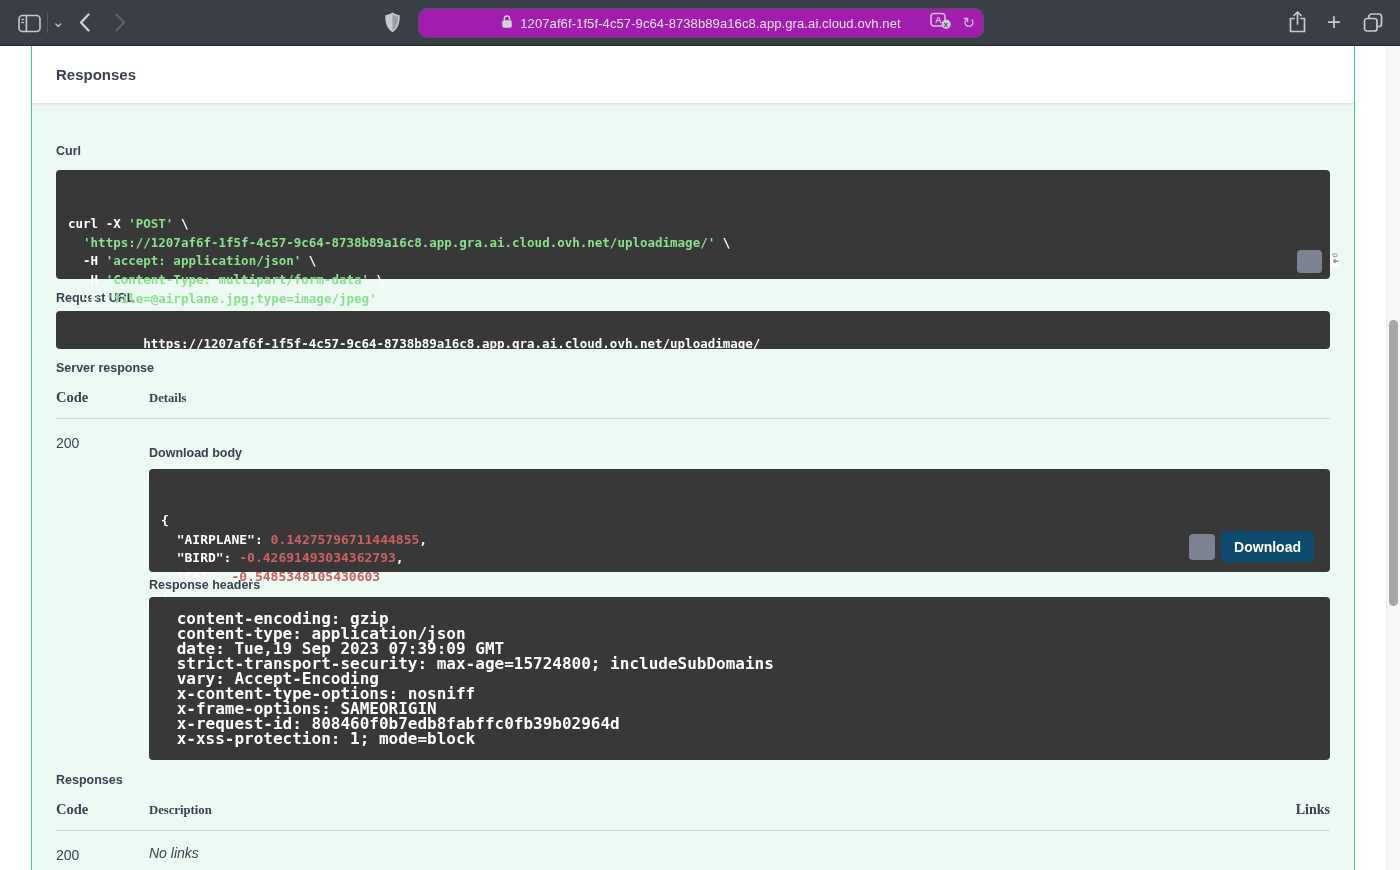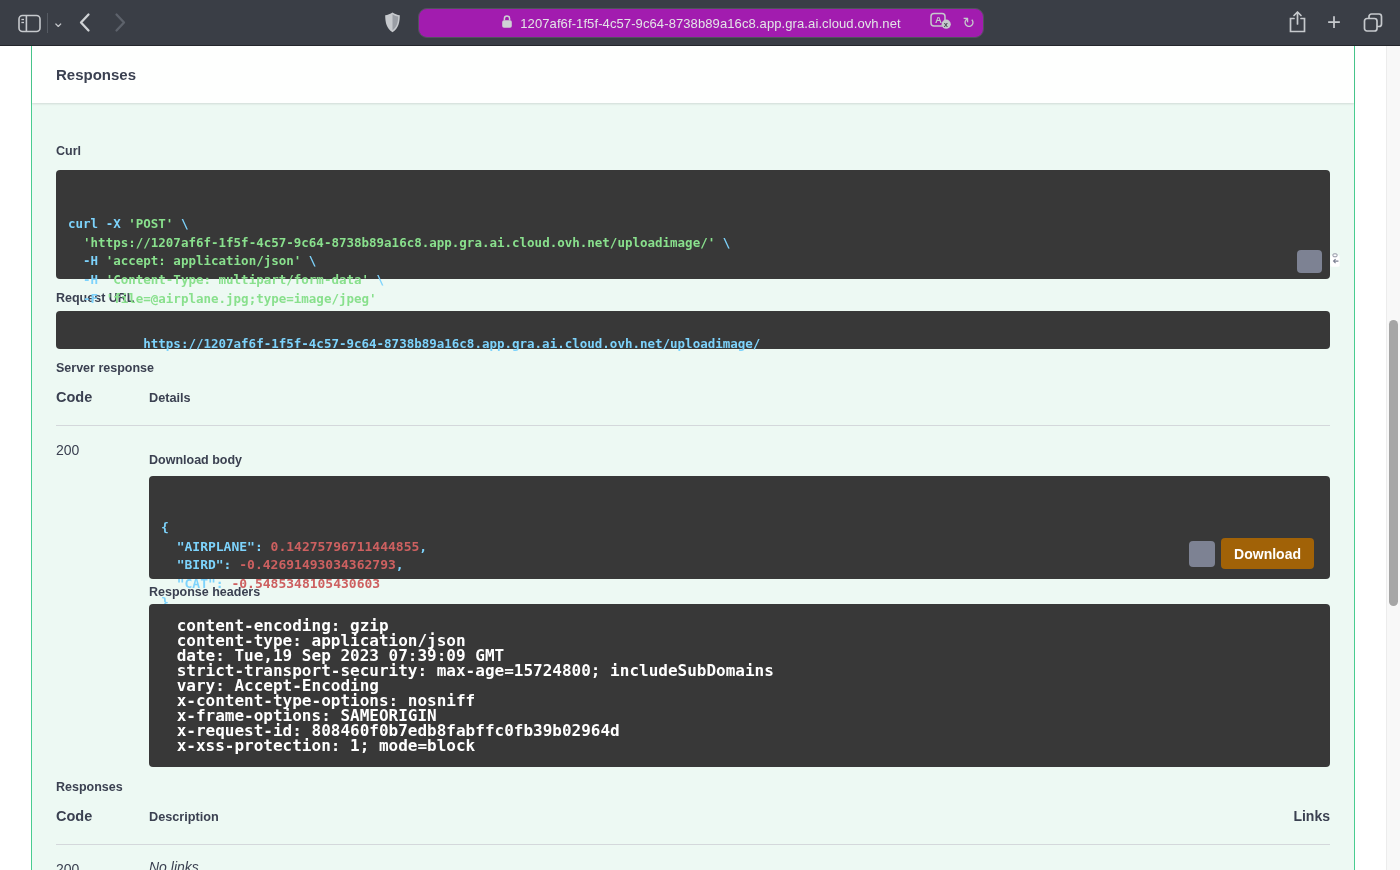--- a/index.html
+++ b/index.html
@@ -45,41 +45,41 @@
   .lbl-requrl { margin-top:12px; }
   .lbl-servresp { margin-top:12px; }
 
   .codeblock { background:#383838; border-radius:4px; color:#fff;
                font-family:"DejaVu Sans Mono", monospace; font-weight:700;
                white-space:pre; position:relative; }
   .curl-block { margin-top:12px; font-size:12.5px; line-height:18.6px; padding:8px 12px; height:109px; }
   .url-block  { margin-top:6px; font-size:12.5px; line-height:14px; padding:12px; height:38px; }
   .seg.string { color:#89e08d; }
   .seg.number { color:#cd6060; }
-  .seg.plain  { color:#7dd3fc; }
+  .seg.plain  { color:#ffffff; }
 
   .copy-btn { position:absolute; width:25px; height:23px; background:#7d8293;
               border:none; border-radius:4px; display:flex; align-items:center;
               justify-content:center; cursor:pointer; }
   .copy-curl { right:8px; bottom:6px; }
   .copy-body { right:115px; bottom:12px; width:26px; height:26px; }
 
   .tbl-head { display:grid; grid-template-columns:93px 1fr auto; align-items:baseline;
-              margin-top:14px; padding-bottom:20px;
-              border-bottom:1px solid #d4d8db; }
+              margin-top:14px; padding-bottom:12px;
+              border-bottom:1px solid #d4d8db;font-family:Liberation Serif, serif; }
   .th-code { font-size:14.5px; font-weight:700; color:#3b4151; }
   .th-small { font-size:12.7px; font-weight:700; color:#3b4151; }
   .th-links { font-size:14px; font-weight:700; color:#3b4151; }
 
   .tbl-row { display:grid; grid-template-columns:93px 1fr auto; }
   .td-code { font-size:14px; color:#3b4151; padding-top:16px; }
   .lbl-rb { margin-top:27px; }
   .body-block { margin-top:9px; font-size:13px; line-height:18.6px; padding:6px 12px; height:103px; }
   .dl-btn { position:absolute; right:16px; bottom:10px; height:31px; padding:0 13px;
-            background:#a16207; border:none; border-radius:4px; color:#fff;
+            background:#0c4a6e; border:none; border-radius:4px; color:#fff;
             font-family:"Liberation Sans", sans-serif; font-size:14px; font-weight:700;
             cursor:pointer; }
   .lbl-rh { margin-top:6px; }
   .hdrs-block { margin-top:5px; font-size:16px; line-height:15px; padding:14px 18px; height:163px; }
 
   .lbl-resp2 { margin-top:13px; }
   .td-desc { font-size:15.5px; color:#3b4151; padding-top:15px; }
   .td-links { font-size:14px; font-style:italic; color:#3b4151; padding-top:14px; }
 </style>
 </head>

